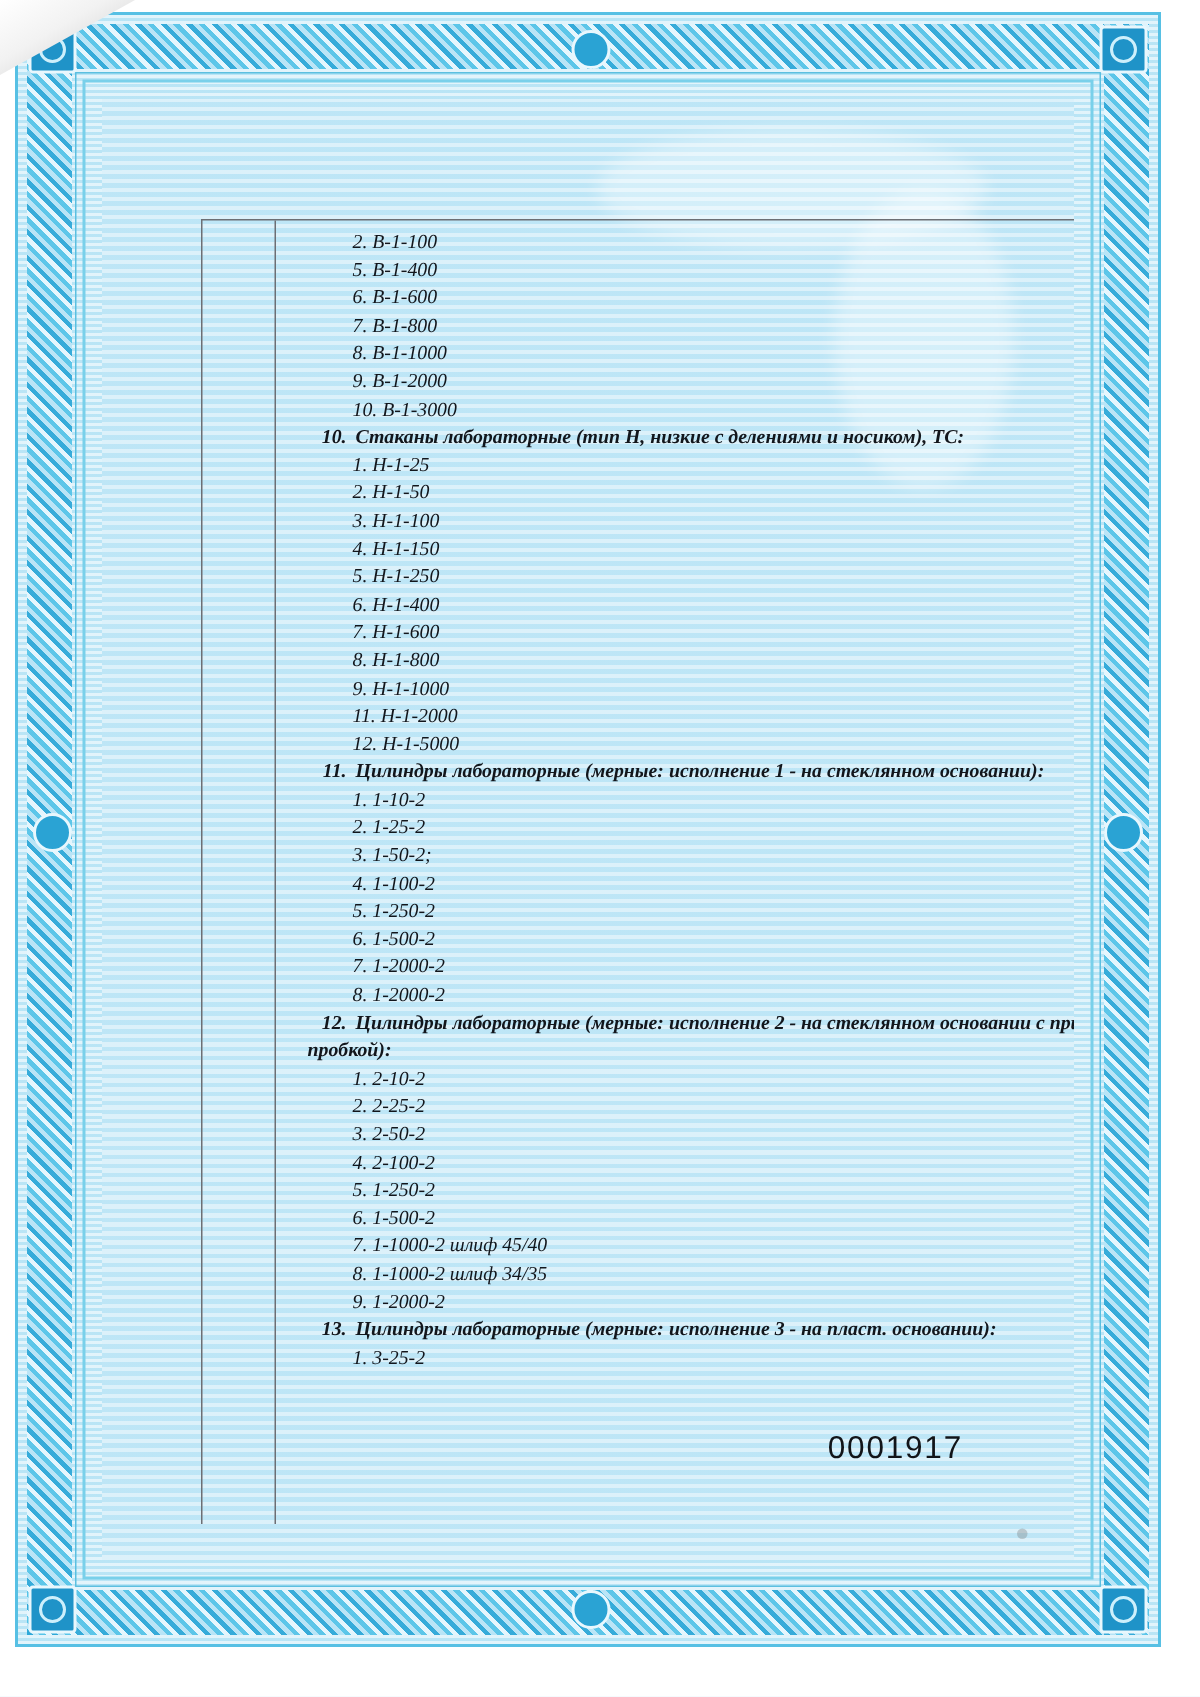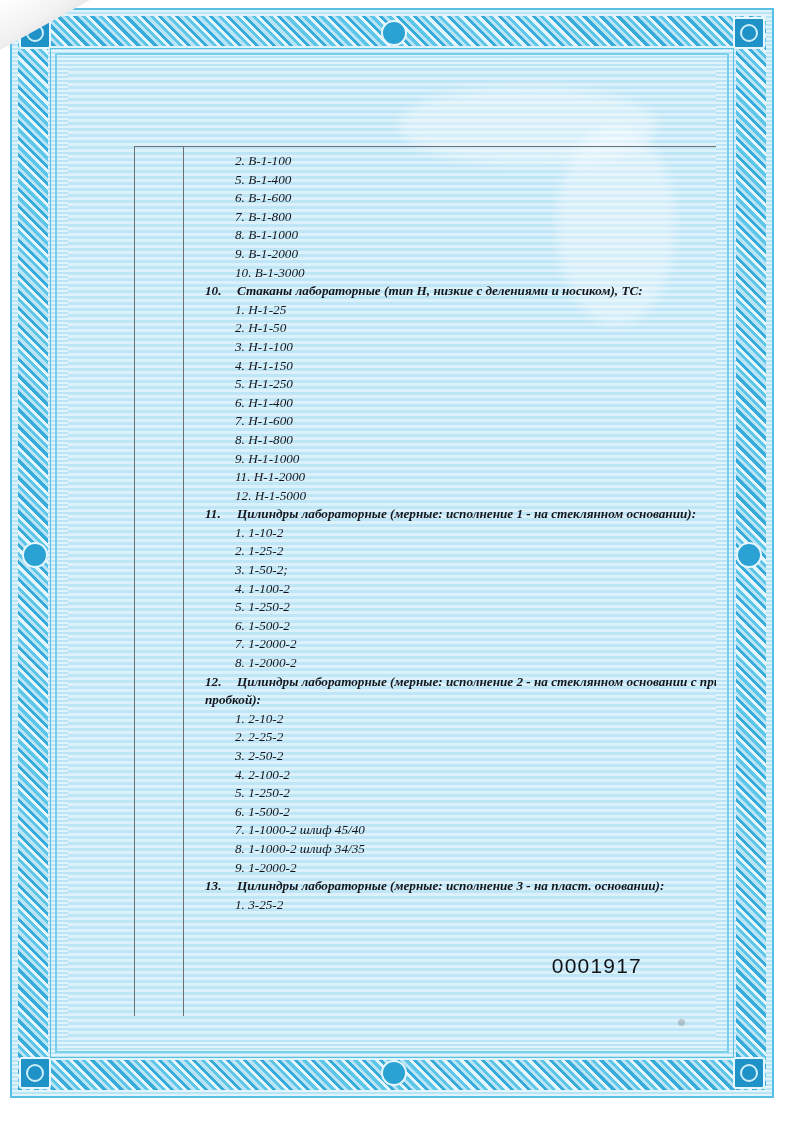--- a/index.html
+++ b/index.html
@@ -158,20 +158,21 @@
     padding-left: 42px;
   }
   .li.head {
     font-weight: bold;
     padding-left: 12px;
     white-space: normal;
   }
   .li.head .num {
     display: inline-block;
     width: 26px;
+    text-align: right;
     margin-right: 6px;
   }
   .li.head .txt {
     display: inline;
     text-align: center;
   }
 
   .serial {
     position: absolute;
     right: 74px;

